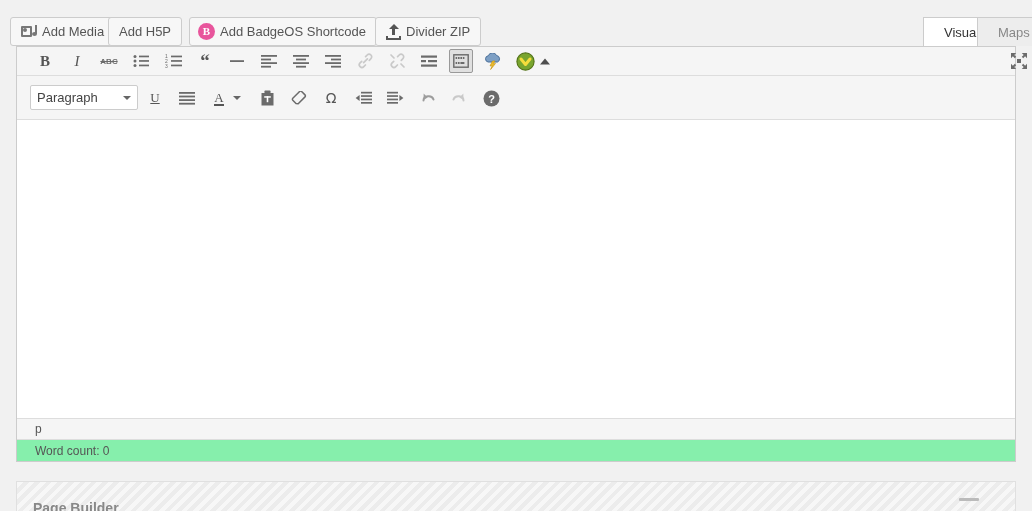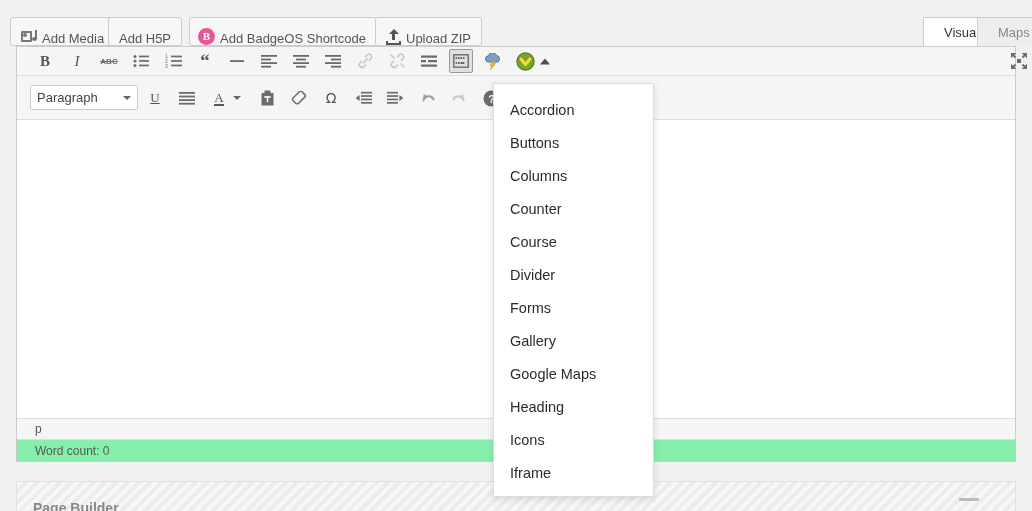--- a/index.html
+++ b/index.html
@@ -15,21 +15,21 @@
   #root { position: relative; width: 1032px; height: 511px; }
 
   
   .media-bar {
     position: absolute; left: 0; top: 0;
     width: 1032px; height: 50px;
     background: #f1f1f1;
   }
   .mbtn {
     position: absolute; top: 17px; height: 29px;
-    display: inline-flex; align-items: flex-end; gap: 5px;
+    display: inline-flex; align-items: center; gap: 5px;
     padding: 0 10px;
     background: #f7f7f7;
     border: 1px solid #ccc;
     border-radius: 3px;
     color: #555;
     font-size: 13px;
     line-height: 1;
     cursor: pointer;
     white-space: nowrap;
   }
@@ -272,21 +272,21 @@
       </span>
       <span style="margin-left:0px;">Add BadgeOS Shortcode</span>
     </div>
 
     <div class="mbtn" style="left:375px;">
       <span class="icon-upload">
         <span class="head"></span>
           <span class="stem"></span>
           <span class="tray"></span>
       </span>
-      <span>Upload ZIP</span>
+      <span>Divider ZIP</span>
     </div>
 
     <div class="tab active" style="left:923px;">
       <span>Visual</span>
     </div>
     <div class="tab inactive" style="left:977px;">
       <span>Maps</span>
     </div>
   </div>
 
@@ -539,28 +539,14 @@
     <div class="wc-bar">
       <span>Word count: 0</span>
     </div>
   </div>
 
   <div class="pb-panel">
     <div class="pb-title">Page Builder</div>
     <div class="pb-handle"></div>
   </div>
 
-  <div class="dropdown">
-    <div class="dd-item">Accordion</div>
-    <div class="dd-item">Buttons</div>
-    <div class="dd-item">Columns</div>
-    <div class="dd-item">Counter</div>
-    <div class="dd-item">Course</div>
-    <div class="dd-item">Divider</div>
-    <div class="dd-item">Forms</div>
-    <div class="dd-item">Gallery</div>
-    <div class="dd-item">Google Maps</div>
-    <div class="dd-item">Heading</div>
-    <div class="dd-item">Icons</div>
-    <div class="dd-item">Iframe</div>
-  </div>
 
 </div>
 
 </body></html>

